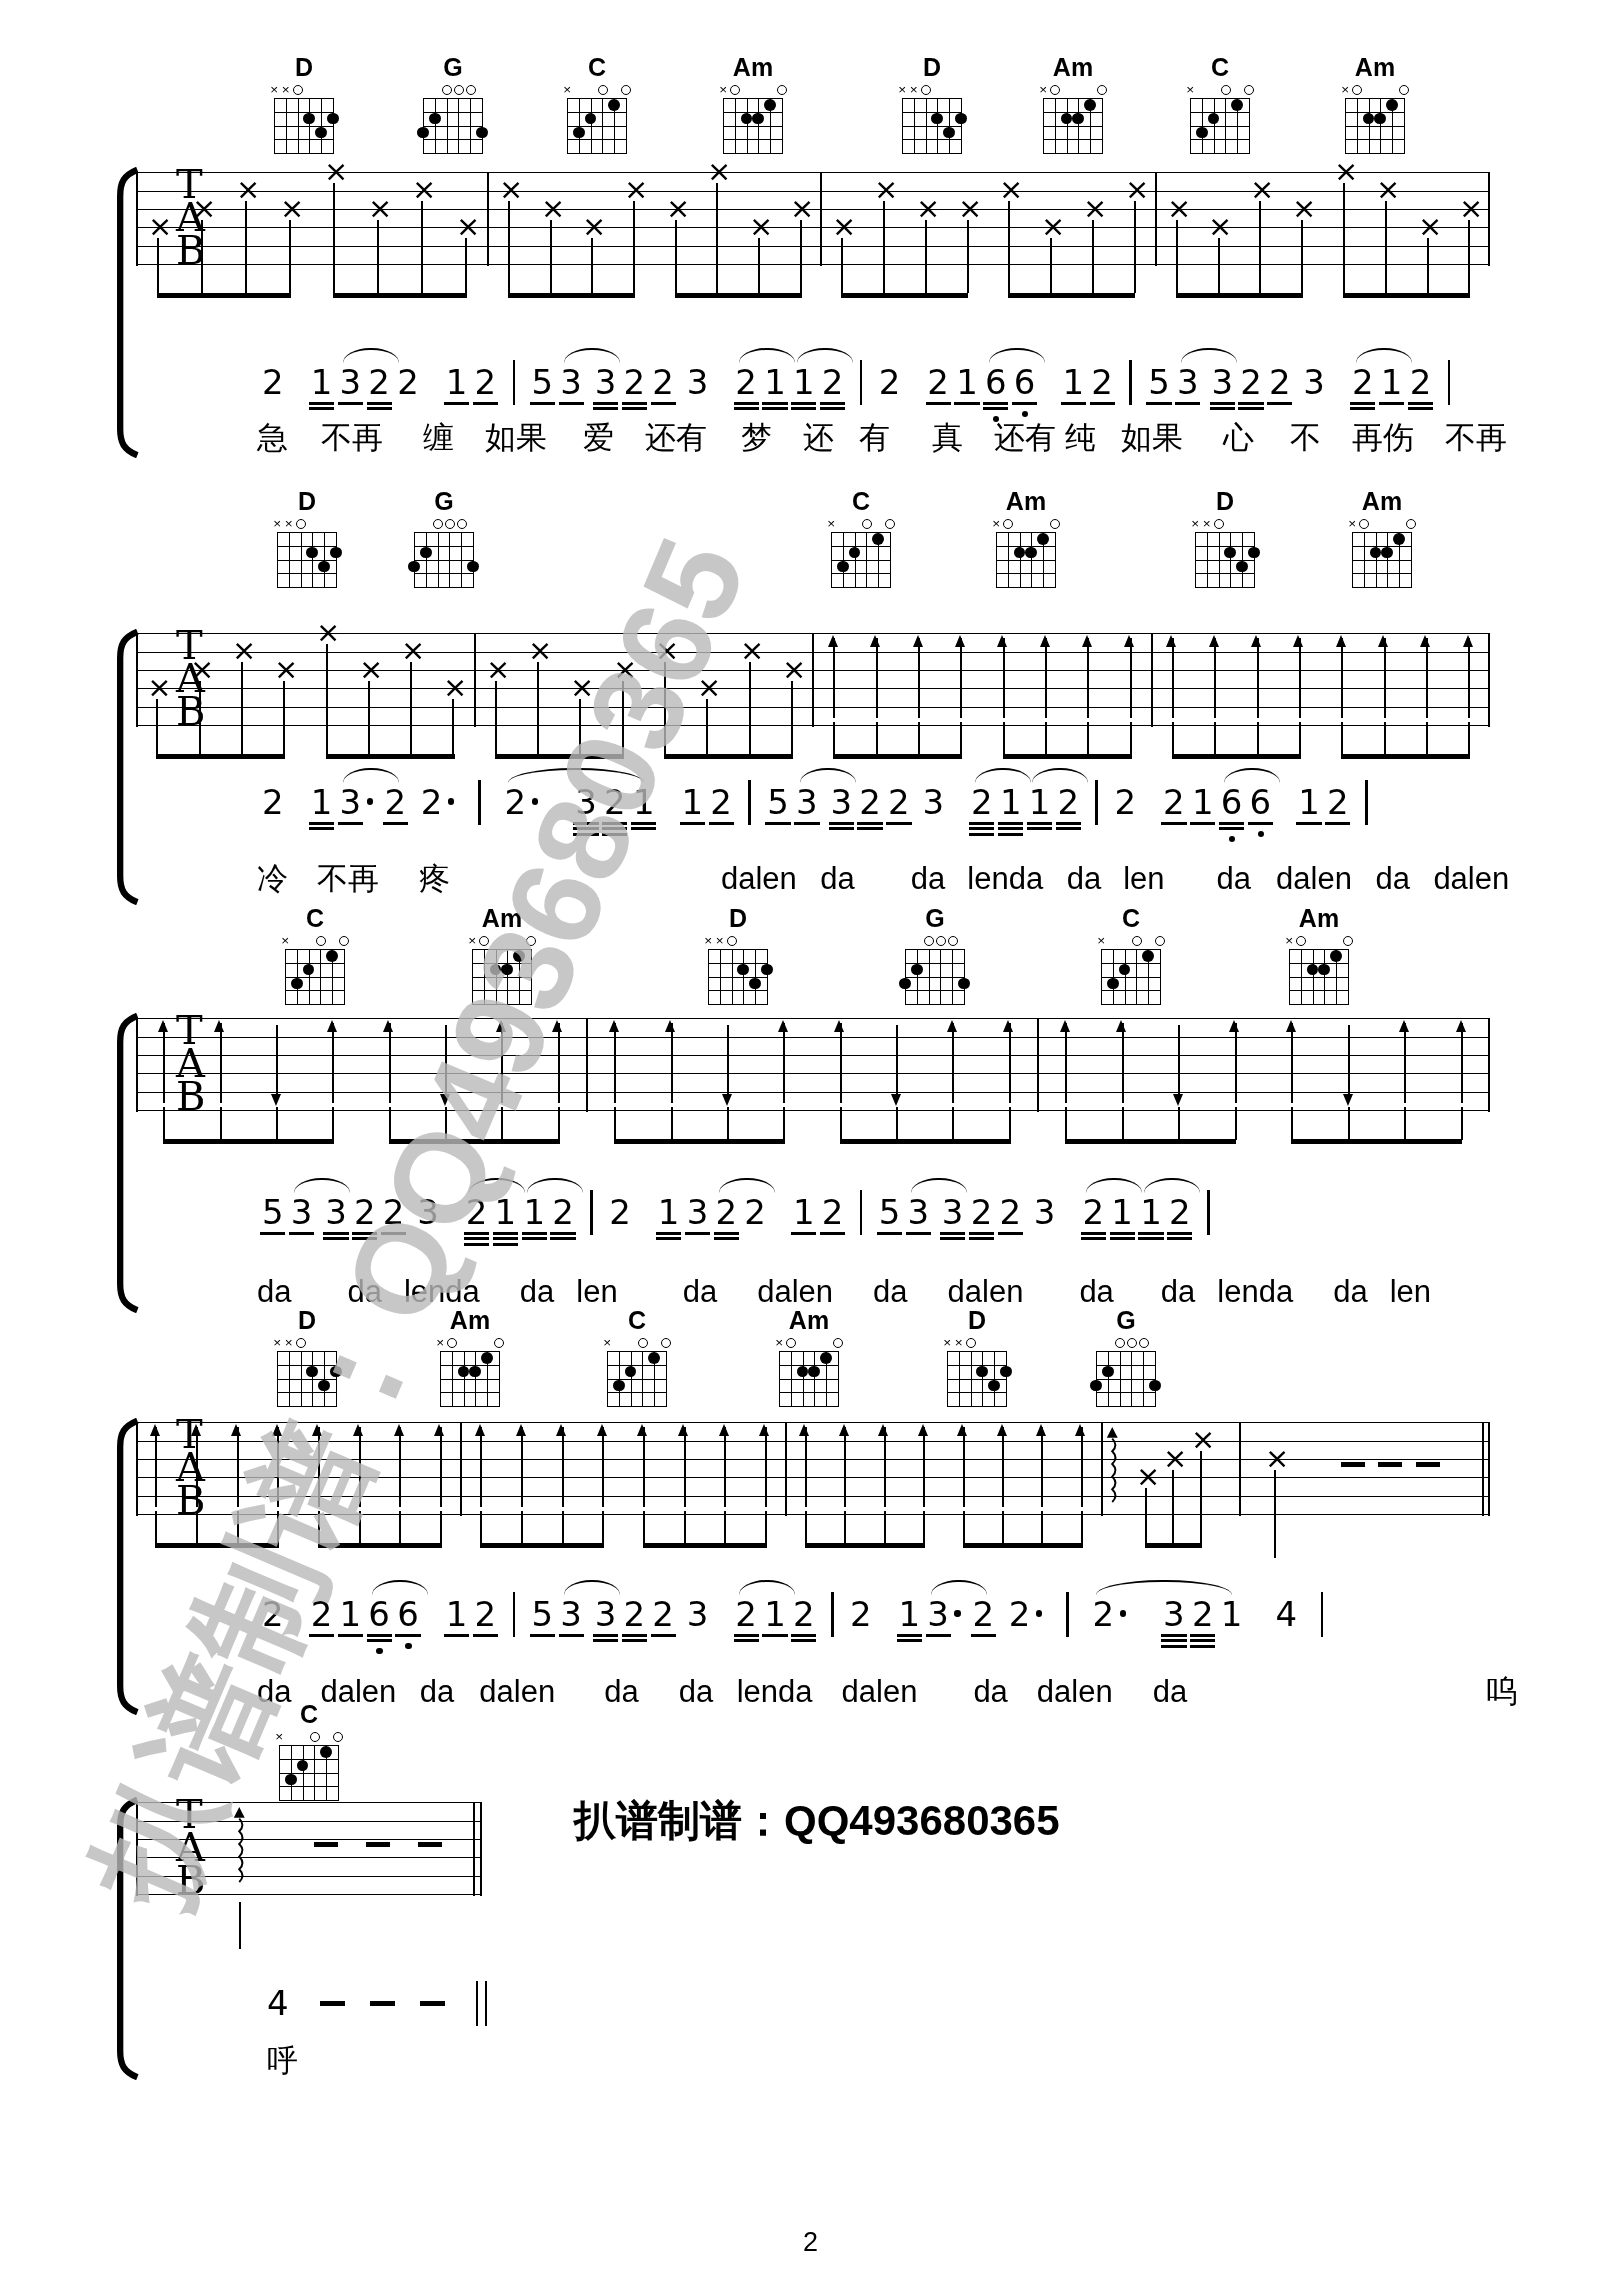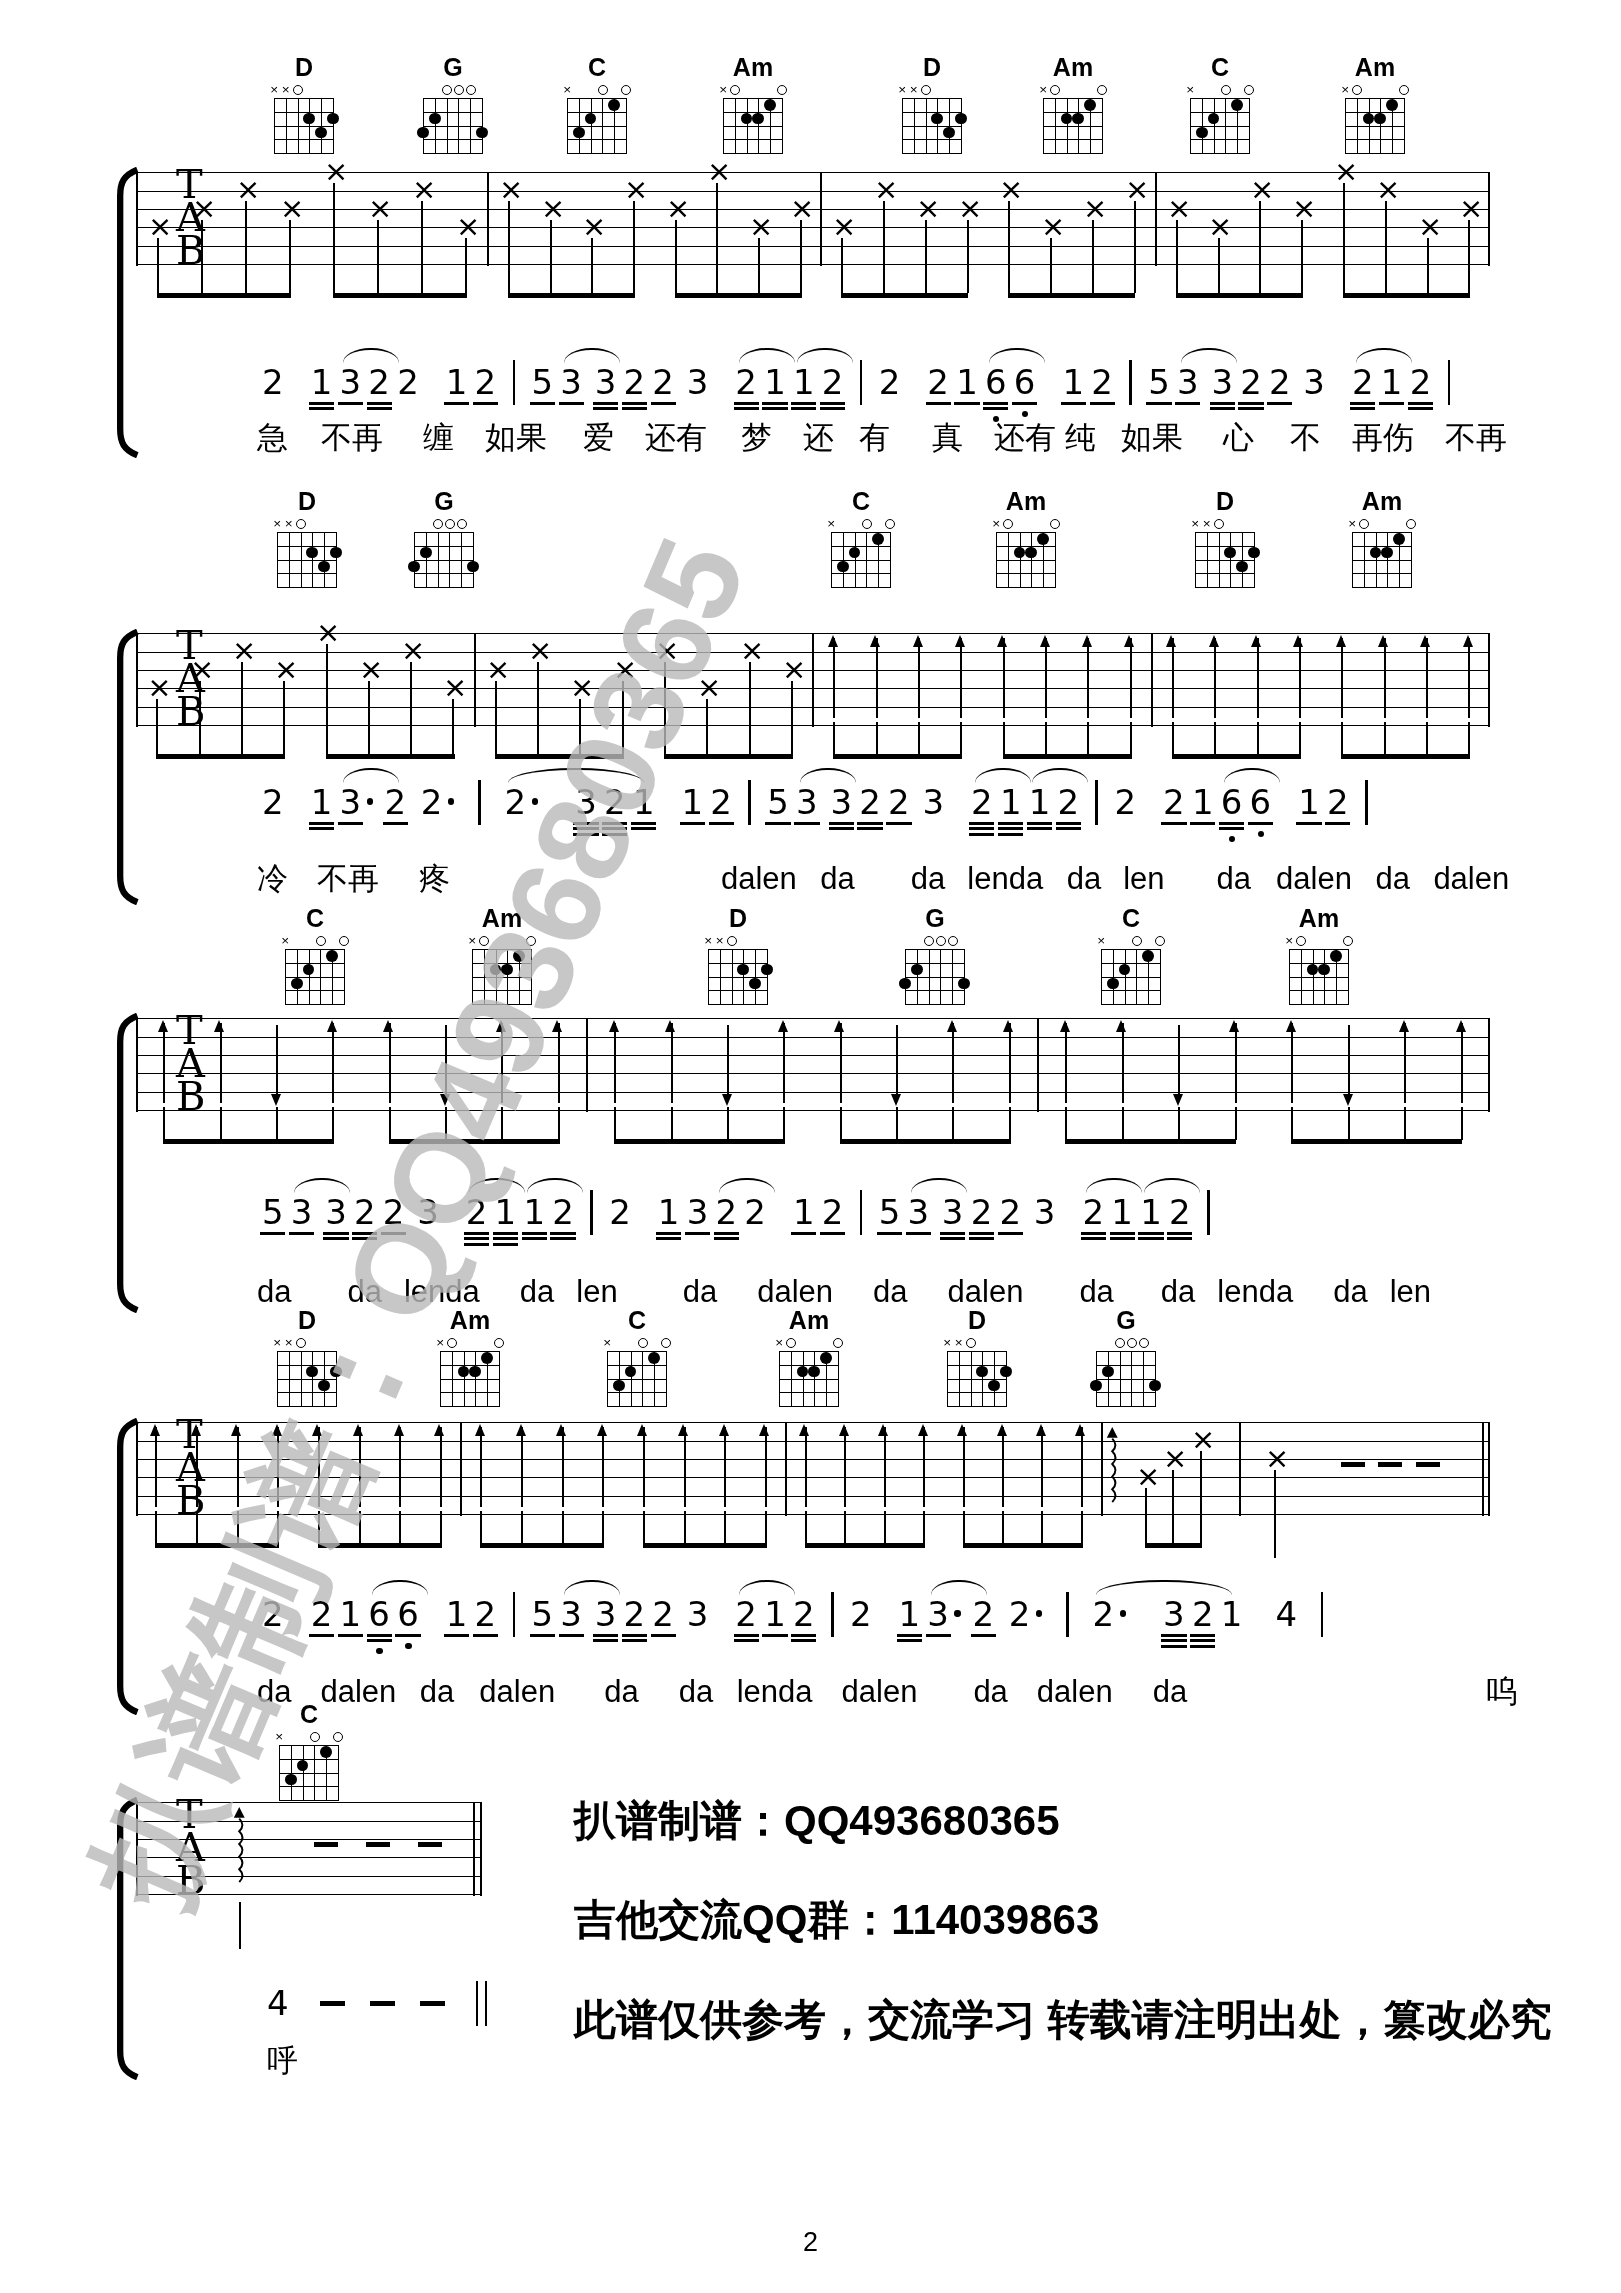--- a/index.html
+++ b/index.html
@@ -50,22 +50,20 @@
   
   .footer-line{position:absolute;left:574px;font-size:42px;font-weight:bold;color:#000;white-space:nowrap;z-index:2;}
   .pageno{position:absolute;left:0;right:0;text-align:center;top:2227px;font-size:27px;color:#000;z-index:2;}
 </style>
 </head>
 <body>
 
 <div id="page">
   <div class="watermark">扒谱制谱：QQ493680365</div>
   <div class="footer-line" style="top:1793px">扒谱制谱：QQ493680365</div>
-  <div class="footer-line" style="top:1892px">吉他交流QQ群：114039863</div>
-  <div class="footer-line" style="top:1992px">此谱仅供参考，交流学习 转载请注明出处，篡改必究</div>
   <div class="pageno">2</div>
 <svg width="29" height="291" style="position: absolute; left: 112px; top: 167px;" viewBox="0 0 32 322">
       <path d="M28,3 C13,9 9,17 9,32 L9,290 C9,305 13,313 28,319" stroke="#000" stroke-width="7" fill="none"></path>
     </svg>
     <div class="chord" style="left: 274px; top: 54px;">
       <div class="cname">D</div>
       <div class="cmarkers">
         <div class="mx" style="left: -5.4px;">×</div>
         <div class="mx" style="left: 6.3px;">×</div>
         <div class="mo" style="left: 19px;"></div>

